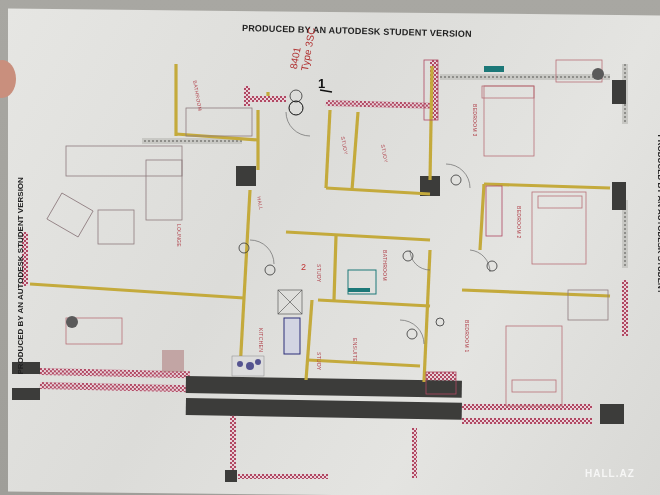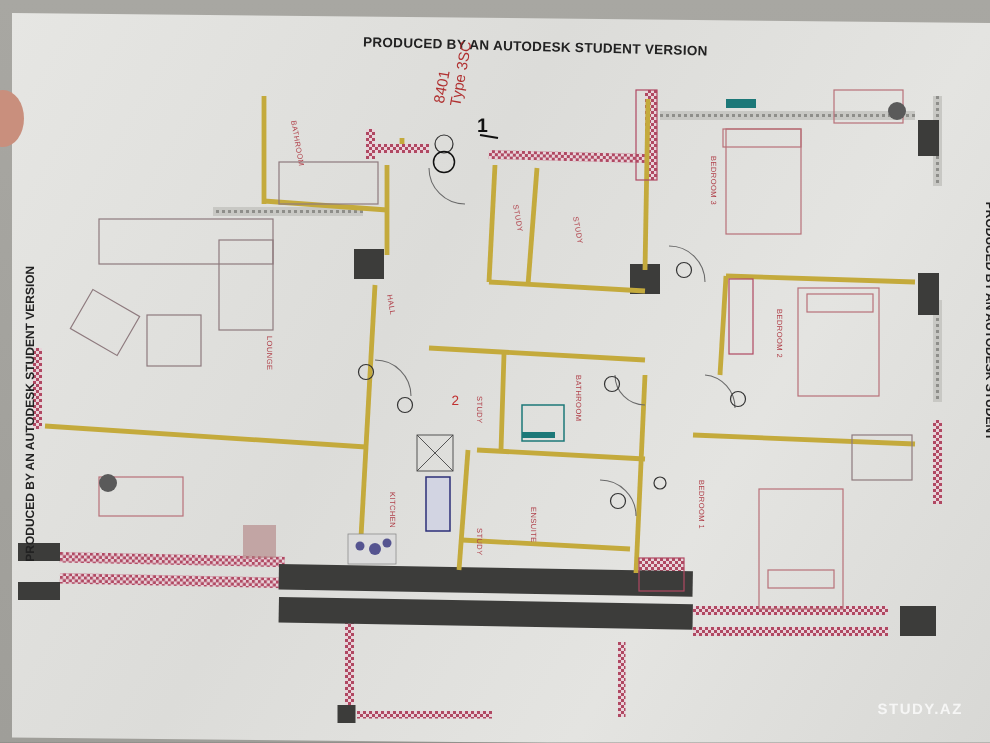--- a/index.html
+++ b/index.html
@@ -184,13 +184,13 @@
 <div class="lbl" style="left:478px;top:104px;transform:rotate(90deg);">BEDROOM 3</div>
 <div class="lbl" style="left:522px;top:206px;transform:rotate(90deg);">BEDROOM 2</div>
 <div class="lbl" style="left:470px;top:320px;transform:rotate(90deg);">BEDROOM 1</div>
 <div class="lbl" style="left:182px;top:224px;transform:rotate(90deg);">LOUNGE</div>
 <div class="lbl" style="left:322px;top:264px;transform:rotate(90deg);">STUDY</div>
 <div class="lbl" style="left:388px;top:250px;transform:rotate(90deg);">BATHROOM</div>
 <div class="lbl" style="left:264px;top:328px;transform:rotate(90deg);">KITCHEN</div>
 <div class="lbl" style="left:358px;top:338px;transform:rotate(90deg);">ENSUITE</div>
 <div class="lbl" style="left:322px;top:352px;transform:rotate(90deg);">STUDY</div>
 
-<div class="site">STUDY.AZ</div>
+<div class="site">HALL.AZ</div>
 
 </body></html>

